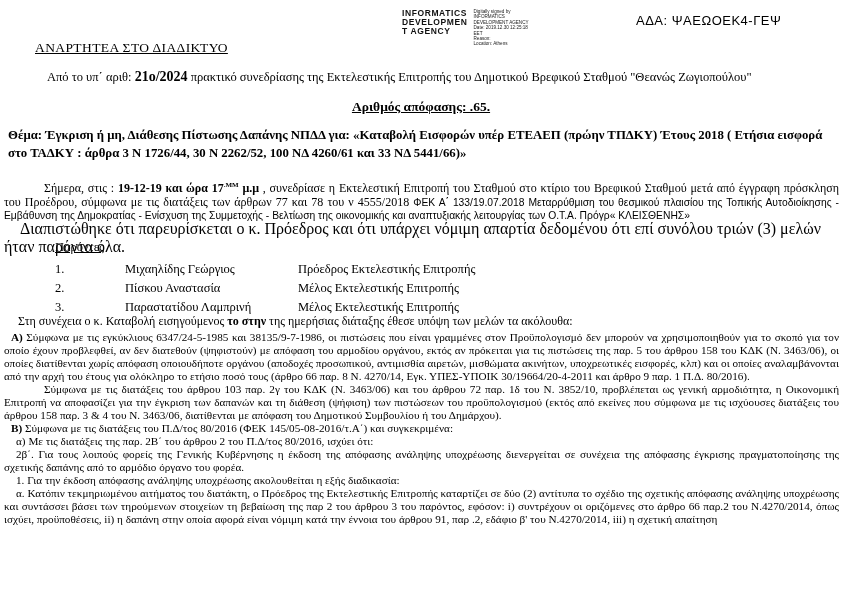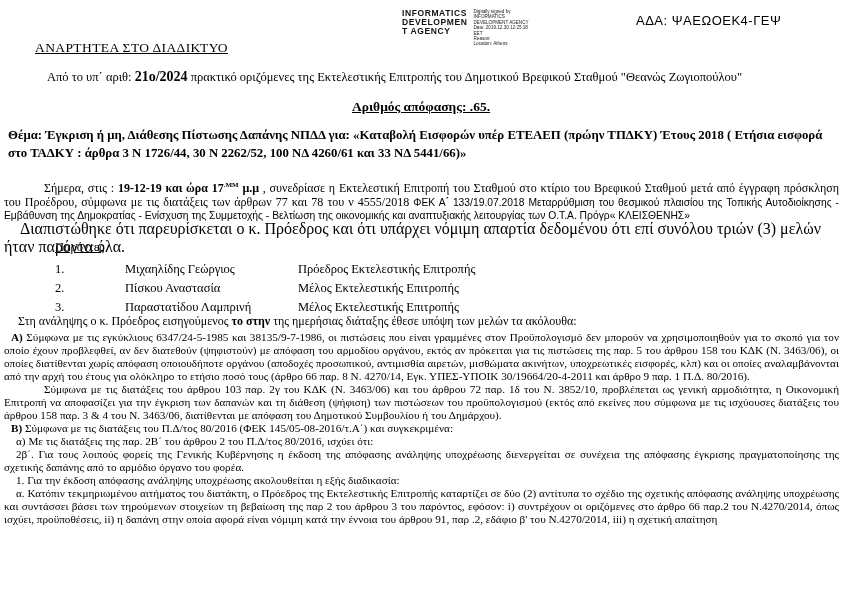--- a/index.html
+++ b/index.html
@@ -60,21 +60,21 @@
       <div>Date: 2019.12.30 12:25:18</div>
       <div>EET</div>
       <div>Reason:</div>
       <div>Location: Athens</div>
     </div>
   </div>
 
   <div class="posting">ΑΝΑΡΤΗΤΕΑ ΣΤΟ ΔΙΑΔΙΚΤΥΟ</div>
 
   <div class="minutes">
-    <span>Από το υπ΄ αριθ: </span><b>21ο/2024</b><span> πρακτικό οριζόμενες της Εκτελεστικής Επιτροπής του  Δημοτικού Βρεφικού Σταθμού "Θεανώς Ζωγιοπούλου"</span>
+    <span>Από το υπ΄ αριθ: </span><b>21ο/2024</b><span> πρακτικό συνεδρίασης της Εκτελεστικής Επιτροπής του  Δημοτικού Βρεφικού Σταθμού "Θεανώς Ζωγιοπούλου"</span>
   </div>
 
   <div class="decision">
     <span>Αριθμός απόφασης: .65.</span>
   </div>
 
   <div class="subject">Θέμα: Έγκριση ή μη, Διάθεσης Πίστωσης Δαπάνης ΝΠΔΔ για: «Καταβολή Εισφορών υπέρ ΕΤΕΑΕΠ (πρώην ΤΠΔΚΥ) Έτους 2018 ( Ετήσια εισφορά στο ΤΑΔΚΥ : άρθρα 3 Ν 1726/44, 30 Ν 2262/52, 100 ΝΔ 4260/61 και 33 ΝΔ 5441/66)»</div>
 
   <div class="meeting-para">
     <span>Σήμερα, στις : </span><b><span>19-12-19 και ώρα 17</span><sup class="sup">.ΜΜ</sup><span> μ.μ</span></b><span> , συνεδρίασε η Εκτελεστική Επιτροπή του Σταθμού στο κτίριο του Βρεφικού Σταθμού μετά από έγγραφη πρόσκληση του Προέδρου, σύμφωνα με τις διατάξεις των άρθρων 77 και 78 του ν 4555/2018 </span><span class="small-law">ΦΕΚ Α΄ 133/19.07.2018  Μεταρρύθμιση του θεσμικού πλαισίου της Τοπικής Αυτοδιοίκησης - Εμβάθυνση της Δημοκρατίας - Ενίσχυση της Συμμετοχής - Βελτίωση της οικονομικής και αναπτυξιακής λειτουργίας των Ο.Τ.Α. Πρόγρ« ΚΛΕΙΣΘΕΝΗΣ»</span>
@@ -96,21 +96,21 @@
       <span class="m-role">Μέλος Εκτελεστικής Επιτροπής</span>
     </div>
     <div class="member-row">
       <span class="m-no">3.</span>
       <span class="m-name">Παραστατίδου Λαμπρινή</span>
       <span class="m-role">Μέλος Εκτελεστικής Επιτροπής</span>
     </div>
   </div>
 
   <div class="intro">
-    <span>Στη ανάληψης ο κ. Πρόεδρος εισηγούμενος </span><b>το στην</b><span> της ημερήσιας διάταξης έθεσε υπόψη των μελών τα ακόλουθα:</span>
+    <span>Στη συνέχεια ο κ. Καταβολή εισηγούμενος </span><b>το στην</b><span> της ημερήσιας διάταξης έθεσε υπόψη των μελών τα ακόλουθα:</span>
   </div>
 
   <div class="body-block">
     <p class="just ind7"><b>Α)</b><span> Σύμφωνα με τις εγκύκλιους 6347/24-5-1985 και 38135/9-7-1986, οι πιστώσεις που είναι γραμμένες στον Προϋπολογισμό δεν μπορούν να χρησιμοποιηθούν για το σκοπό για τον οποίο έχουν προβλεφθεί, αν δεν διατεθούν (ψηφιστούν) με απόφαση του αρμοδίου οργάνου, εκτός αν πρόκειται για τις πιστώσεις της παρ. 5 του άρθρου 158 του ΚΔΚ (Ν. 3463/06), οι οποίες διατίθενται χωρίς απόφαση οποιουδήποτε οργάνου (αποδοχές προσωπικού, αντιμισθία αιρετών, μισθώματα ακινήτων, υποχρεωτικές εισφορές, κλπ) και οι οποίες αναλαμβάνονται από την αρχή του έτους για ολόκληρο το ετήσιο ποσό τους (άρθρο 66 παρ. 8 Ν. 4270/14, Εγκ. ΥΠΕΣ-ΥΠΟΙΚ 30/19664/20-4-2011 και άρθρο 9 παρ. 1 Π.Δ. 80/2016).</span></p>
     <p class="just ind40">Σύμφωνα με τις διατάξεις του άρθρου 103 παρ. 2γ του ΚΔΚ (Ν. 3463/06) και του άρθρου 72 παρ. 1δ του Ν. 3852/10, προβλέπεται ως γενική αρμοδιότητα, η Οικονομική Επιτροπή να αποφασίζει για την έγκριση των δαπανών και τη διάθεση (ψήφιση) των πιστώσεων του προϋπολογισμού (εκτός από εκείνες που σύμφωνα με τις ισχύουσες διατάξεις του άρθρου 158 παρ. 3 &amp; 4 του Ν. 3463/06, διατίθενται με απόφαση του Δημοτικού Συμβουλίου ή του Δημάρχου).</p>
     <p class="ind7"><b>Β)</b><span> Σύμφωνα με τις διατάξεις του Π.Δ/τος 80/2016 (ΦΕΚ 145/05-08-2016/τ.Α΄) και συγκεκριμένα:</span></p>
     <p class="ind12">α) Με τις διατάξεις της παρ. 2Β΄ του άρθρου 2 του Π.Δ/τος 80/2016, ισχύει ότι:</p>
     <p class="just ind12">2β΄. Για τους λοιπούς φορείς της Γενικής Κυβέρνησης η έκδοση της απόφασης ανάληψης υποχρέωσης διενεργείται σε συνέχεια της απόφασης έγκρισης πραγματοποίησης της σχετικής δαπάνης από το αρμόδιο όργανο του φορέα.</p>
     <p class="ind12">1. Για την έκδοση απόφασης ανάληψης υποχρέωσης ακολουθείται η εξής διαδικασία:</p>
     <p class="just ind12">α. Κατόπιν τεκμηριωμένου αιτήματος του διατάκτη, ο Πρόεδρος της Εκτελεστικής Επιτροπής καταρτίζει σε δύο (2) αντίτυπα το σχέδιο της σχετικής απόφασης ανάληψης υποχρέωσης και συντάσσει βάσει των τηρούμενων στοιχείων τη βεβαίωση της παρ 2 του άρθρου 3 του παρόντος, εφόσον: i) συντρέχουν οι οριζόμενες στο άρθρο 66 παρ.2 του Ν.4270/2014, όπως ισχύει, προϋποθέσεις, ii) η δαπάνη στην οποία αφορά είναι νόμιμη κατά την έννοια του άρθρου 91, παρ .2, εδάφιο β' του Ν.4270/2014, iii) η σχετική απαίτηση</p>

